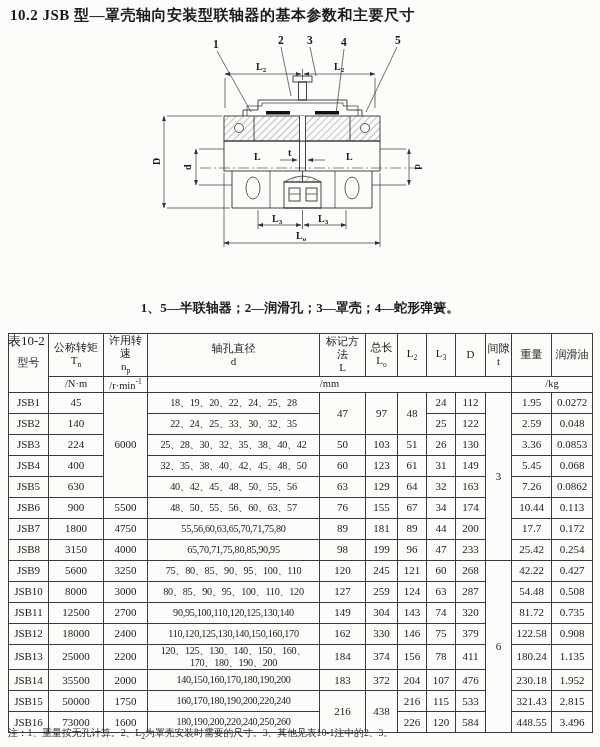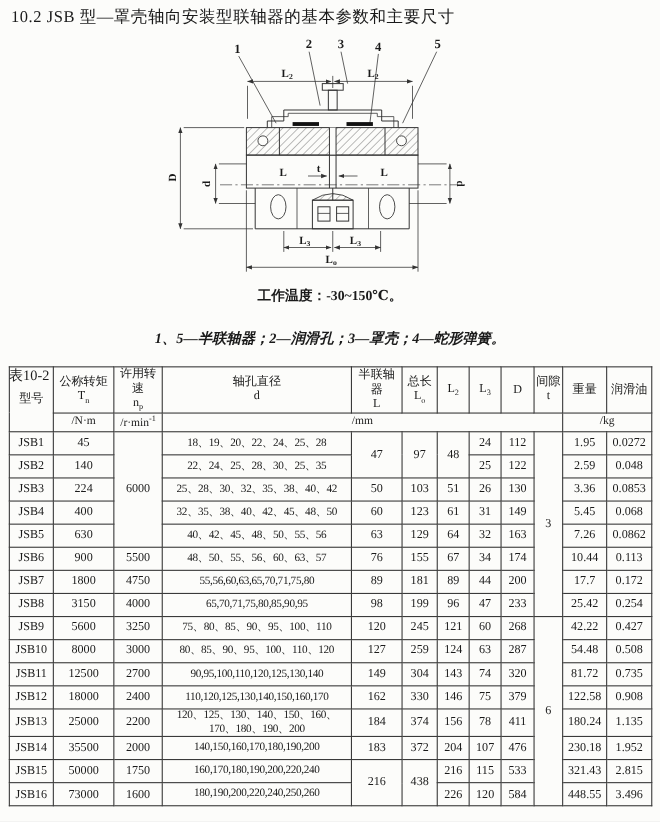--- a/index.html
+++ b/index.html
@@ -1,34 +1,34 @@
 <!DOCTYPE html>
 <html><head>
 <meta charset="utf-8">
 <style>
   html,body{margin:0;padding:0;background:#e9e9e7;}
   .page{
     position:relative;width:600px;height:747px;background:#fcfcfa;
     font-family:"Liberation Serif","DejaVu Serif",serif;color:#1a1a1a;
     overflow:hidden;margin:0 auto;
   }
-  .title{position:absolute;left:10px;top:6px;font-size:15px;font-weight:normal;letter-spacing:.5px;}
+  .title{position:absolute;left:10px;top:6px;font-size:15px;font-weight:bold;letter-spacing:.5px;}
   .svgwrap{position:absolute;left:150px;top:32px;width:316px;height:226px;}
   svg text{font-family:"Liberation Serif","DejaVu Serif",serif;fill:#1a1a1a;font-size:10px;font-weight:bold;}
   svg text.co{font-size:11.5px;}
   svg tspan.ss{font-size:7px;}
   .ln{stroke:#333;stroke-width:.9;fill:none;}
   .lnt{stroke:#333;stroke-width:.7;fill:none;}
   .cl{stroke:#555;stroke-width:.7;stroke-dasharray:11 3 2 3;fill:none;}
   .dim{stroke:#333;stroke-width:.7;fill:none;marker-start:url(#ar);marker-end:url(#ar);}
   .dime{stroke:#333;stroke-width:.7;fill:none;marker-end:url(#ar);}
   .note{position:absolute;left:0;width:600px;text-align:center;font-weight:bold;}
   .note-temp{top:261px;font-size:12.5px;}
   .note-mark{top:279px;font-size:12.5px;}
-  .note-legend{top:299px;font-size:13px;font-style:italic;}
+  .note-legend{top:299px;font-size:13px;}
   .tlabel{position:absolute;left:8px;top:332px;font-size:13px;}
   table.main{
     position:absolute;left:8px;top:333px;width:584px;border-collapse:collapse;
     table-layout:fixed;font-size:11px;text-align:center;
   }
   table.main th,table.main td{
     border:1px solid #3a3a3a;padding:0 1px;font-weight:normal;
     vertical-align:middle;line-height:1.2;overflow:hidden;
   }
   table.main thead tr.h1 th{height:33px;}
@@ -142,21 +142,20 @@
       <text x="122" y="190"><tspan>L</tspan><tspan class="ss" dy="2">3</tspan></text>
       <text x="168" y="190"><tspan>L</tspan><tspan class="ss" dy="2">3</tspan></text>
 
       <line class="dim" x1="74" y1="211" x2="230" y2="211"></line>
       <line class="lnt" x1="74" y1="141" x2="74" y2="215"></line>
       <line class="lnt" x1="230" y1="141" x2="230" y2="215"></line>
       <text x="146" y="207"><tspan>L</tspan><tspan class="ss" dy="2">o</tspan></text>
     </svg>
   </div>
 
-  <div class="note note-temp">工作温度：-30~150℃。</div>
   <div class="note note-legend">1、5—半联轴器；2—润滑孔；3—罩壳；4—蛇形弹簧。</div>
 
   <div class="tlabel">表10-2</div>
 
   <table class="main">
     <colgroup>
       <col style="width:40px">
         <col style="width:55px">
         <col style="width:44px">
       <col style="width:172px">
@@ -178,21 +177,21 @@
         </th>
         <th>
           <div>许用转速</div>
           <div><span>n</span><sub>p</sub></div>
         </th>
         <th>
           <div>轴孔直径</div>
           <div>d</div>
         </th>
         <th>
-          <div>半联轴器</div>
+          <div>标记方法</div>
           <div>L</div>
         </th>
         <th>
           <div>总长</div>
           <div><span>L</span><sub>o</sub></div>
         </th>
         <th><span>L</span><sub>2</sub></th>
         <th><span>L</span><sub>3</sub></th>
         <th>D</th>
         <th>
@@ -220,21 +219,21 @@
           <td rowspan="2">48</td>
           <td>24</td>
           <td>112</td>
           <td rowspan="8">3</td>
           <td>1.95</td>
           <td>0.0272</td>
         </tr>
         <tr>
           <td>JSB2</td>
           <td>140</td>
-          <td class="bore">22、24、25、28、30、25、35</td>
+          <td class="bore">22、24、25、33、30、32、35</td>
           <td>25</td>
           <td>122</td>
           <td>2.59</td>
           <td>0.048</td>
         </tr>
         <tr>
           <td>JSB3</td>
           <td>224</td>
           <td class="bore">25、28、30、32、35、38、40、42</td>
           <td>50</td>
@@ -407,14 +406,17 @@
           <td class="bore">180,190,200,220,240,250,260</td>
           <td>226</td>
           <td>120</td>
           <td>584</td>
           <td>448.55</td>
           <td>3.496</td>
         </tr>
       </tbody>
   </table>
 
+  <div class="footnote">
+    <span>注：1、重量按无孔计算。2、L</span><sub>2</sub><span>为罩壳安装时需要的尺寸。3、其他见表10-1注中的2、3。</span>
+  </div>
 
 </div>
 
 </body></html>

